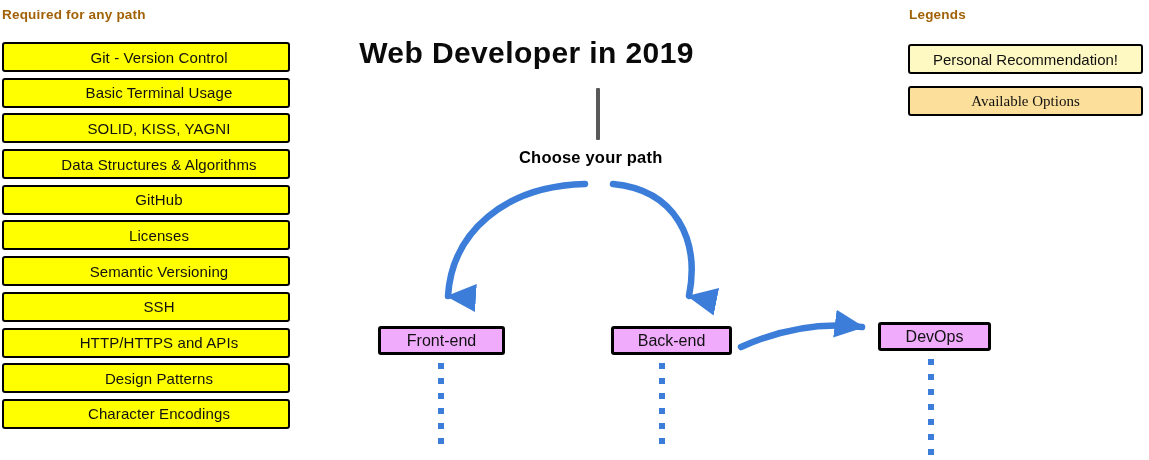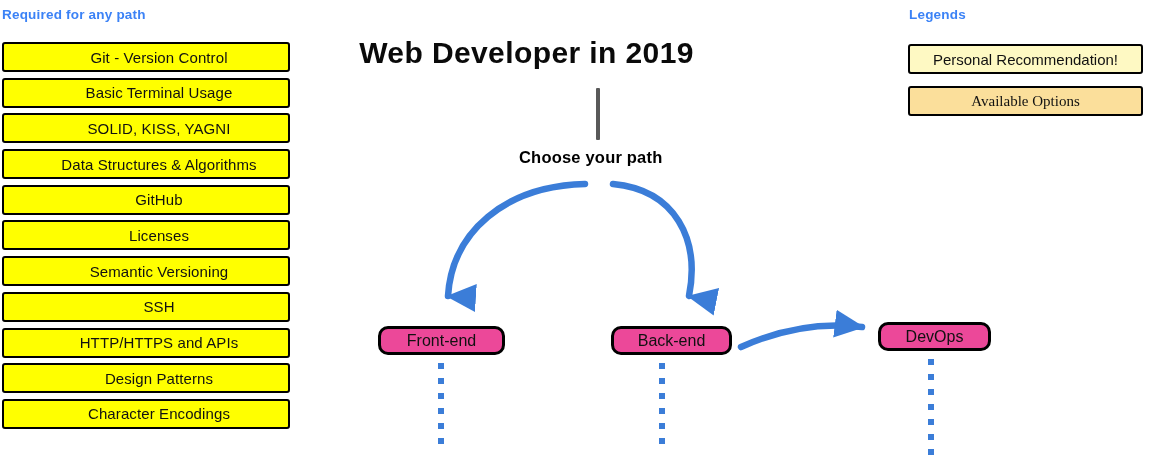--- a/index.html
+++ b/index.html
@@ -18,21 +18,21 @@
     background: #ffffff;
     overflow: hidden;
   }
 
   
   .section-heading {
     position: absolute;
     font-size: 13.5px;
     font-weight: bold;
     letter-spacing: 0.2px;
-    color: #3b82f6;
+    color: #a16207;
     white-space: nowrap;
   }
 
   
   #required-list {
     position: absolute;
     left: 2px;
     top: 42px;
     width: 288px;
   }
@@ -100,23 +100,23 @@
     left: 0;
     top: 0;
     width: 1149px;
     height: 460px;
     pointer-events: none;
   }
 
   
   .path-box {
     position: absolute;
-    background: #ec4899;
+    background: #f0abfc;
     border: 3px solid #000000;
-    border-radius: 10px;
+    border-radius: 3px;
     box-sizing: border-box;
     display: flex;
     align-items: center;
     justify-content: center;
   }
   .path-box .label {
     font-size: 16px;
     color: #111111;
     white-space: nowrap;
   }

